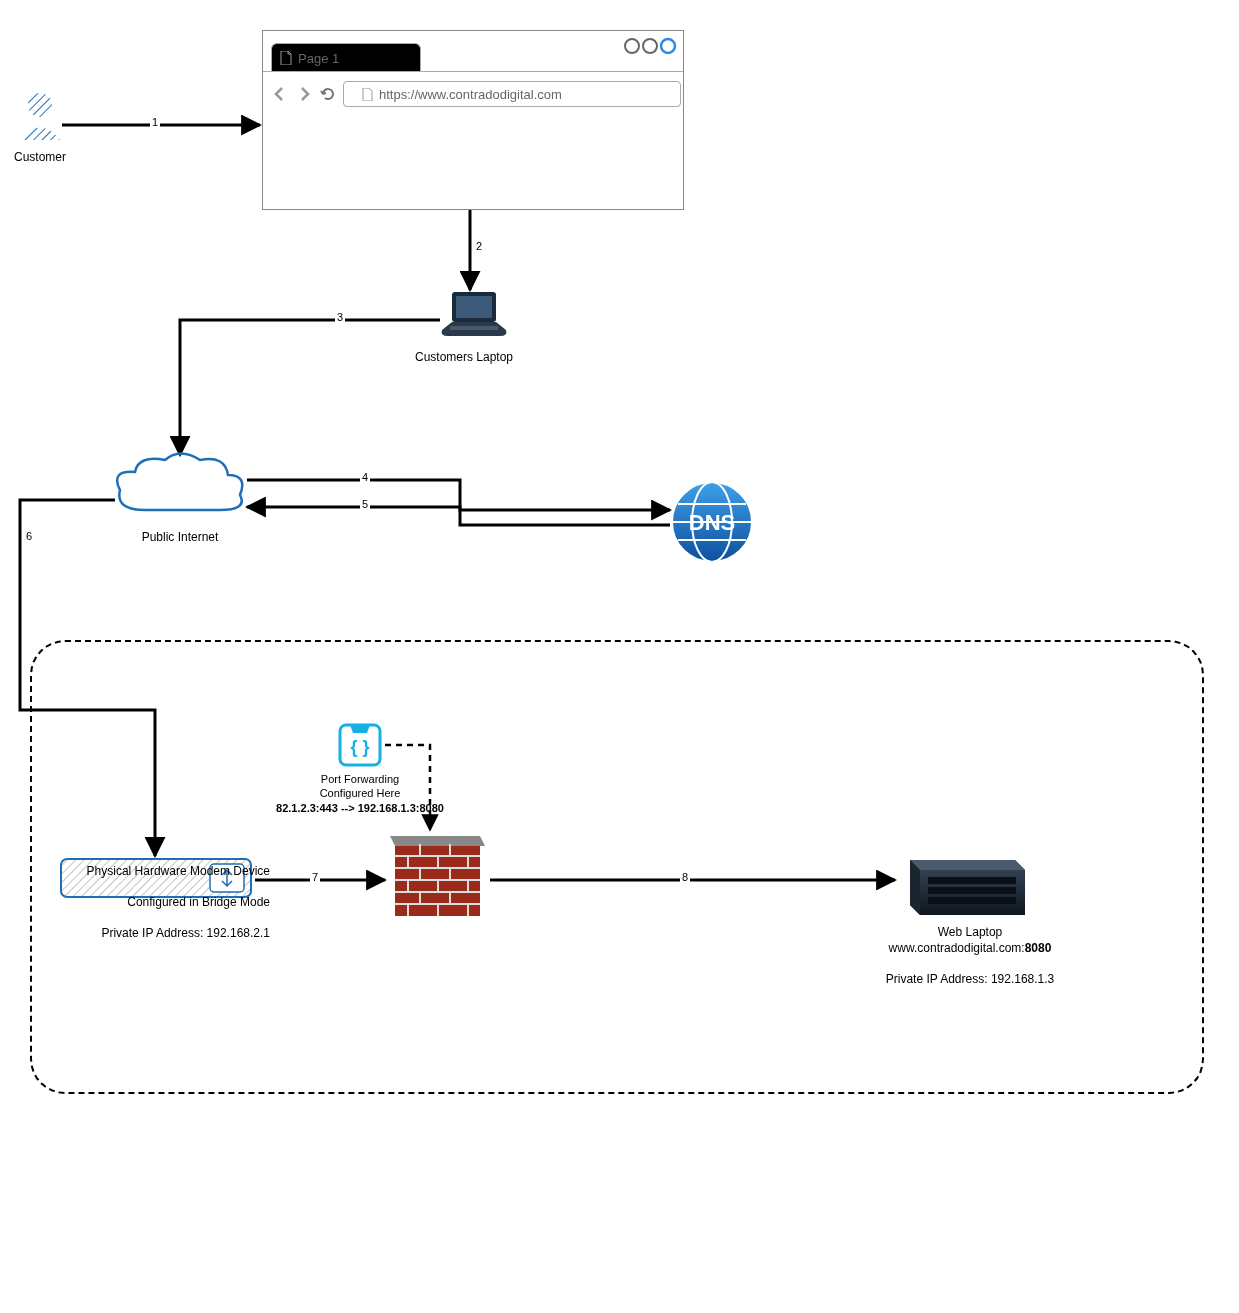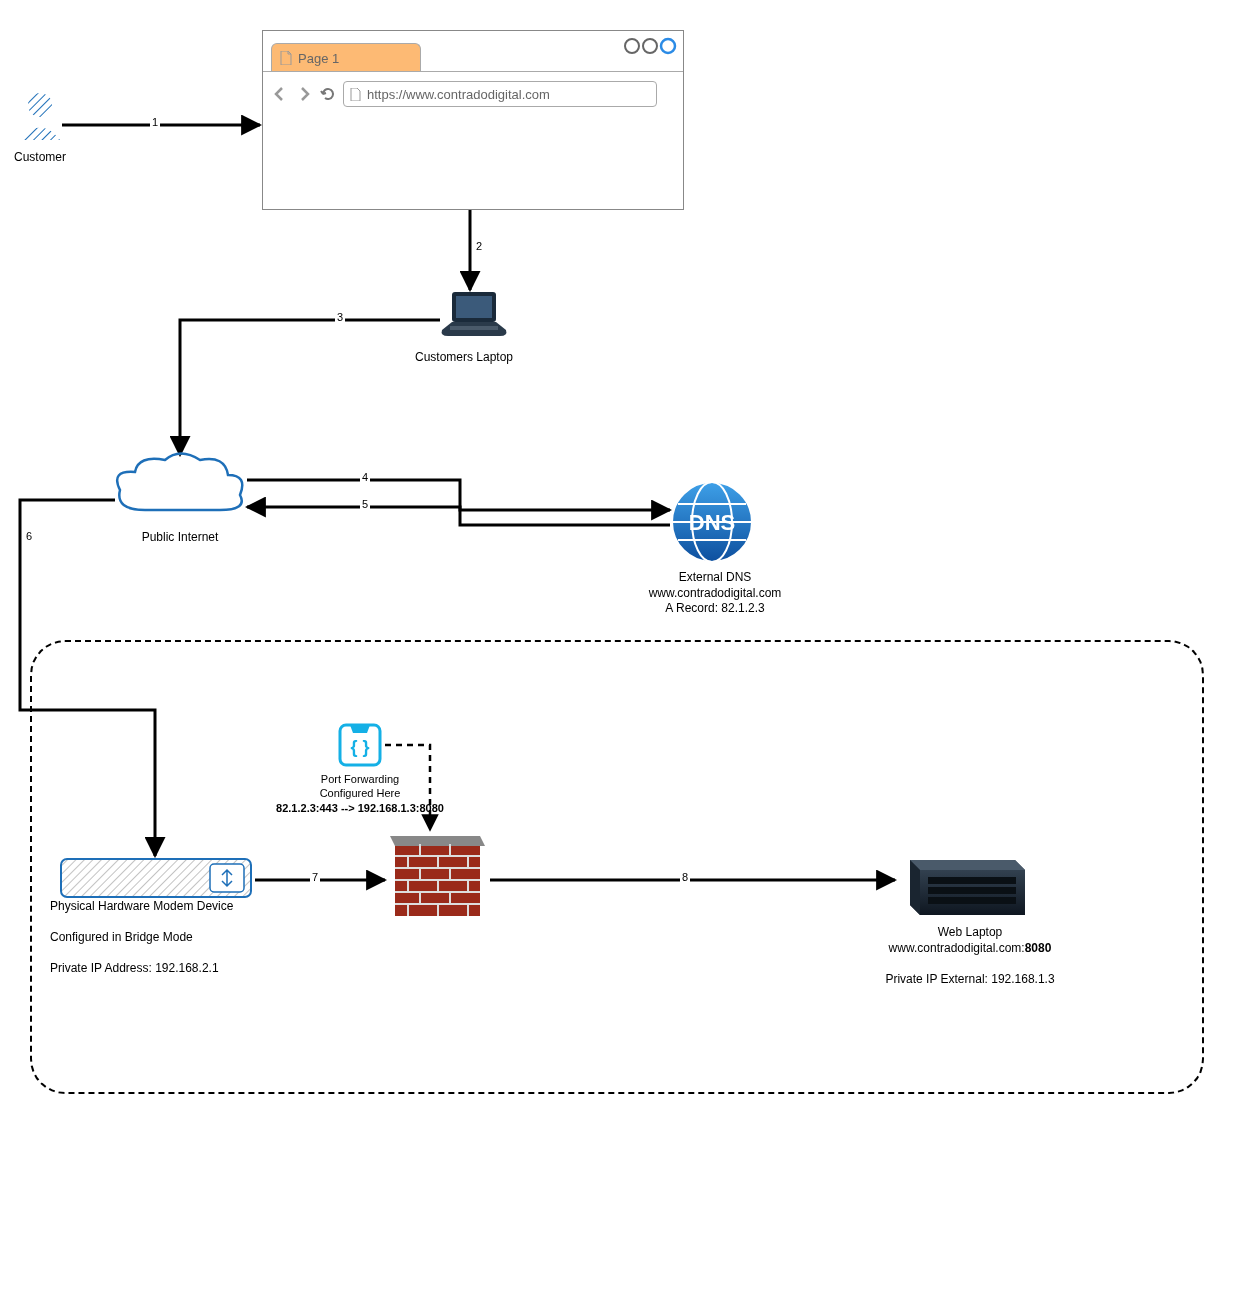--- a/index.html
+++ b/index.html
@@ -62,40 +62,40 @@
 <div class="label" style="left:0;top:150px;width:80px">Customer</div>
 
 <div style="position:absolute;left:262px;top:30px;width:420px;height:178px;border:1px solid #888;background:#fff">
 
   <svg style="position:absolute;right:6px;top:6px" width="54" height="18">
     <circle cx="9" cy="9" r="7" fill="none" stroke="#666" stroke-width="2"></circle>
     <circle cx="27" cy="9" r="7" fill="none" stroke="#666" stroke-width="2"></circle>
     <circle cx="45" cy="9" r="7" fill="none" stroke="#2b8be6" stroke-width="2.5"></circle>
   </svg>
 
-  <div style="position:absolute;left:8px;top:12px;width:140px;height:28px;border:1px solid #aaa;border-bottom:none;border-radius:6px 6px 0 0;background:#fdba74;display:flex;align-items:center;padding-left:8px;font-size:13px;color:#666">
+  <div style="position:absolute;left:8px;top:12px;width:140px;height:28px;border:1px solid #aaa;border-bottom:none;border-radius:6px 6px 0 0;background:#000000;display:flex;align-items:center;padding-left:8px;font-size:13px;color:#666">
     <svg width="12" height="14" style="margin-right:6px">
           <path d="M1 0h7l3 3v11H1z" fill="none" stroke="#999"></path>
           <path d="M8 0v3h3" fill="none" stroke="#999"></path>
         </svg>
     <span>Page 1</span>
   </div>
   <div style="position:absolute;left:0;top:40px;right:0;border-top:1px solid #aaa"></div>
 
   <div style="position:absolute;left:8px;top:50px;display:flex;align-items:center;gap:6px">
     <svg width="18" height="18">
           <path d="M11 3l-6 6 6 6" fill="none" stroke="#999" stroke-width="2.5"></path>
         </svg>
     <svg width="18" height="18">
           <path d="M7 3l6 6-6 6" fill="none" stroke="#999" stroke-width="2.5"></path>
         </svg>
     <svg width="18" height="18">
           <path d="M4 9a5 5 0 1 1 2 4M4 9l-2-3M4 9l3-1" fill="none" stroke="#777" stroke-width="2"></path>
         </svg>
-    <div style="width:300px;height:24px;border:1px solid #aaa;border-radius:4px;display:flex;align-items:center;padding:0 6px;color:#666;font-size:13px">
+    <div style="width:300px;height:24px;border:1px solid #aaa;border-radius:4px;display:flex;align-items:center;padding:0 18px;color:#666;font-size:13px">
       <svg width="11" height="13" style="margin-right:6px">
             <path d="M1 0h6l3 3v10H1z" fill="none" stroke="#999"></path>
           </svg>
       <span>https://www.contradodigital.com</span>
     </div>
   </div>
 </div>
 
 <div style="position:absolute;left:440px;top:290px">
   <svg width="70" height="55">
@@ -118,25 +118,20 @@
   <svg width="85" height="85">
     <circle cx="42" cy="42" r="40" fill="url(#dnsGrad)"></circle>
     <ellipse cx="42" cy="42" rx="40" ry="40" fill="none" stroke="#fff" stroke-width="2"></ellipse>
     <ellipse cx="42" cy="42" rx="20" ry="40" fill="none" stroke="#fff" stroke-width="2"></ellipse>
     <line x1="2" y1="42" x2="82" y2="42" stroke="#fff" stroke-width="2"></line>
     <line x1="8" y1="24" x2="76" y2="24" stroke="#fff" stroke-width="2"></line>
     <line x1="8" y1="60" x2="76" y2="60" stroke="#fff" stroke-width="2"></line>
     <text x="42" y="50" text-anchor="middle" fill="#fff" font-size="22" font-weight="bold" font-family="Arial">DNS</text>
   </svg>
 </div>
-<div class="label" style="left:640px;top:570px;width:150px">
-  <span>External DNS</span><br>
-  <span>www.contradodigital.com</span><br>
-  <span>A Record: 82.1.2.3</span>
-</div>
 
 <div style="position:absolute;left:30px;top:640px;width:1170px;height:450px;border:2.5px dashed #000;border-radius:35px"></div>
 
 <div style="position:absolute;left:335px;top:720px">
   <svg width="50" height="50">
     <rect x="5" y="5" width="40" height="40" rx="6" fill="#fff" stroke="#14b0e6" stroke-width="3"></rect>
     <path d="M15 5h20l-3 8h-14z" fill="#14b0e6"></path>
     <text x="25" y="33" text-anchor="middle" fill="#14b0e6" font-size="18" font-weight="bold">{ }</text>
   </svg>
 </div>
@@ -146,21 +141,21 @@
   <b><span>82.1.2.3:443 --&gt; 192.168.1.3:8080</span></b>
 </div>
 
 <div style="position:absolute;left:60px;top:858px">
   <svg width="195" height="42">
     <rect x="1" y="1" width="190" height="38" rx="6" fill="url(#hatch2)" stroke="#1e6fb8" stroke-width="2"></rect>
     <rect x="150" y="6" width="34" height="28" rx="4" fill="#fff" stroke="#1e6fb8" stroke-width="1.5"></rect>
     <path d="M167 12v16M162 17l5-5 5 5M162 23l5 5 5-5" fill="none" stroke="#1e6fb8" stroke-width="1.5"></path>
   </svg>
 </div>
-<div class="label" style="left:50px;top:899px;width:220px;text-align:left">
+<div class="label" style="left:50px;top:864px;width:220px;text-align:right">
   <span>Physical Hardware Modem Device</span><br><br>
   <span>Configured in Bridge Mode</span><br><br>
   <span>Private IP Address: 192.168.2.1</span>
 </div>
 
 <div style="position:absolute;left:390px;top:832px">
   <svg width="95" height="90">
     <rect x="5" y="12" width="85" height="72" fill="#9a2a1a"></rect>
     <path d="M0 4 L90 4 L95 14 L5 14 Z" fill="#888"></path>
     <g stroke="#ddd" stroke-width="2">
@@ -196,21 +191,21 @@
     <g fill="#0a1015">
       <rect x="28" y="32" width="88" height="7"></rect>
           <rect x="28" y="42" width="88" height="7"></rect>
       <rect x="28" y="52" width="88" height="7"></rect>
     </g>
   </svg>
 </div>
 <div class="label" style="left:880px;top:925px;width:180px">
   <span>Web Laptop</span><br>
   <span style="white-space:nowrap">www.contradodigital.com:<b>8080</b></span><br><br>
-  <span>Private IP External: 192.168.1.3</span>
+  <span>Private IP Address: 192.168.1.3</span>
 </div>
 
 <span class="edge-num" style="left:150px;top:116px">1</span>
 <span class="edge-num" style="left:474px;top:240px">2</span>
 <span class="edge-num" style="left:335px;top:311px">3</span>
 <span class="edge-num" style="left:360px;top:471px">4</span>
 <span class="edge-num" style="left:360px;top:498px">5</span>
 <span class="edge-num" style="left:24px;top:530px">6</span>
 <span class="edge-num" style="left:310px;top:871px">7</span>
 <span class="edge-num" style="left:680px;top:871px">8</span>

